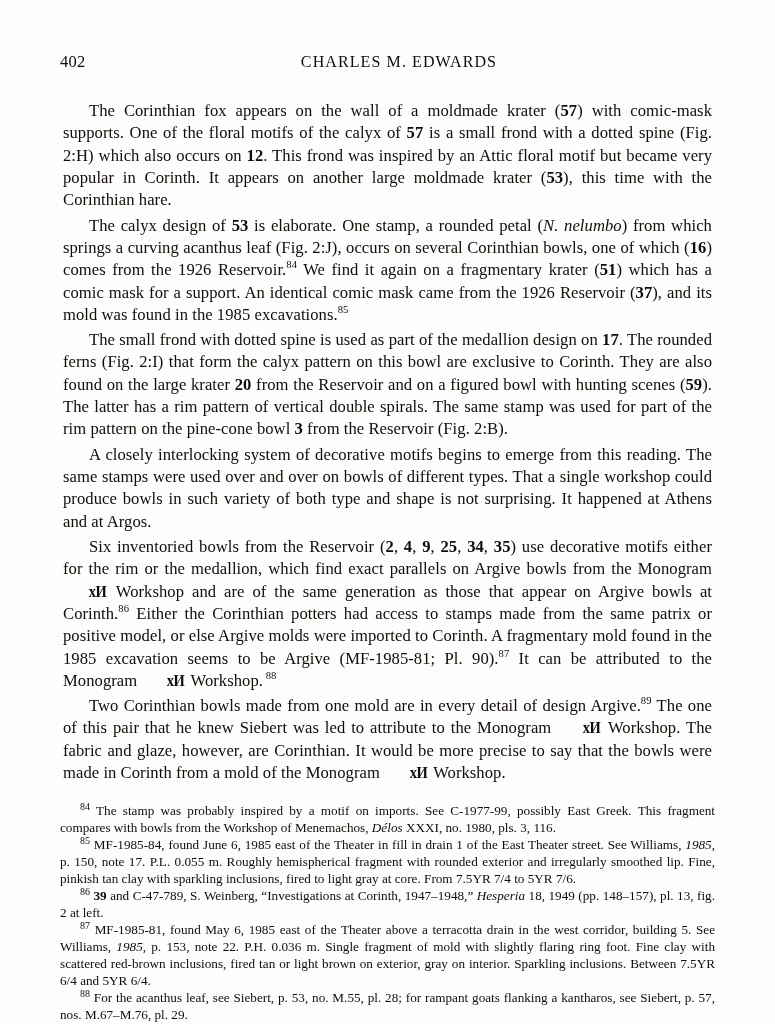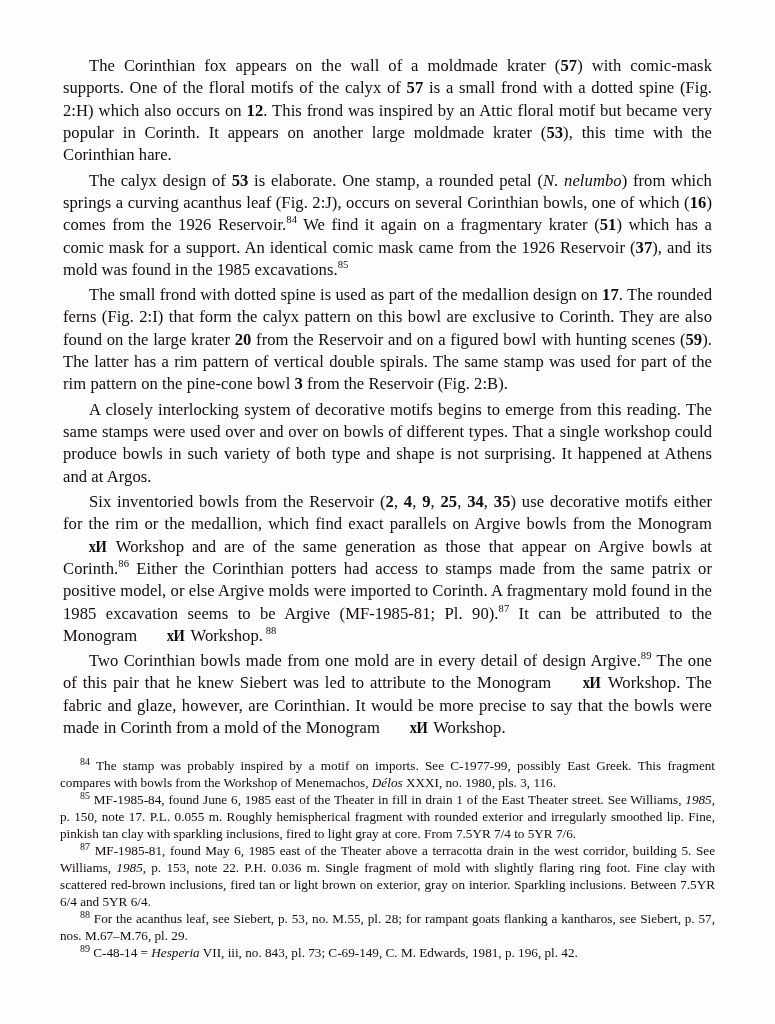--- a/index.html
+++ b/index.html
@@ -89,32 +89,37 @@
     vertical-align: super;
     line-height: 0;
   }
 </style>
 </head>
 <body>
 
 <div class="page">
   <div class="content">
 
+    <div class="header-row">
+      <div class="folio">402</div>
+      <div class="running-head">CHARLES M. EDWARDS</div>
+    </div>
 
     <div class="body-text">
       <p>The Corinthian fox appears on the wall of a moldmade krater (<b>57</b>) with comic-mask supports. One of the floral motifs of the calyx of <b>57</b> is a small frond with a dotted spine (Fig. 2:H) which also occurs on <b>12</b>. This frond was inspired by an Attic floral motif but became very popular in Corinth. It appears on another large moldmade krater (<b>53</b>), this time with the Corinthian hare.</p>
       <p>The calyx design of <b>53</b> is elaborate. One stamp, a rounded petal (<i>N. nelumbo</i>) from which springs a curving acanthus leaf (Fig. 2:J), occurs on several Corinthian bowls, one of which (<b>16</b>) comes from the 1926 Reservoir.<sup>84</sup> We find it again on a fragmentary krater (<b>51</b>) which has a comic mask for a support. An identical comic mask came from the 1926 Reservoir (<b>37</b>), and its mold was found in the 1985 excavations.<sup>85</sup></p>
       <p>The small frond with dotted spine is used as part of the medallion design on <b>17</b>. The rounded ferns (Fig. 2:I) that form the calyx pattern on this bowl are exclusive to Corinth. They are also found on the large krater <b>20</b> from the Reservoir and on a figured bowl with hunting scenes (<b>59</b>). The latter has a rim pattern of vertical double spirals. The same stamp was used for part of the rim pattern on the pine-cone bowl <b>3</b> from the Reservoir (Fig. 2:B).</p>
       <p>A closely interlocking system of decorative motifs begins to emerge from this reading. The same stamps were used over and over on bowls of different types. That a single workshop could produce bowls in such variety of both type and shape is not surprising. It happened at Athens and at Argos.</p>
       <p>Six inventoried bowls from the Reservoir (<b>2</b>, <b>4</b>, <b>9</b>, <b>25</b>, <b>34</b>, <b>35</b>) use decorative motifs either for the rim or the medallion, which find exact parallels on Argive bowls from the Monogram <span class="mono-sym">xИ</span> Workshop and are of the same generation as those that appear on Argive bowls at Corinth.<sup>86</sup> Either the Corinthian potters had access to stamps made from the same patrix or positive model, or else Argive molds were imported to Corinth. A fragmentary mold found in the 1985 excavation seems to be Argive (MF-1985-81; Pl. 90).<sup>87</sup> It can be attributed to the Monogram <span class="mono-sym">xИ</span> Workshop.<sup> 88</sup></p>
       <p>Two Corinthian bowls made from one mold are in every detail of design Argive.<sup>89</sup> The one of this pair that he knew Siebert was led to attribute to the Monogram <span class="mono-sym">xИ</span> Workshop. The fabric and glaze, however, are Corinthian. It would be more precise to say that the bowls were made in Corinth from a mold of the Monogram <span class="mono-sym">xИ</span> Workshop.</p>
     </div>
 
     <div class="notes">
       <p><span class="nref">84</span> The stamp was probably inspired by a motif on imports. See C-1977-99, possibly East Greek. This fragment compares with bowls from the Workshop of Menemachos, <i>Délos</i> XXXI, no. 1980, pls. 3, 116.</p>
       <p><span class="nref">85</span> MF-1985-84, found June 6, 1985 east of the Theater in fill in drain 1 of the East Theater street. See Williams, <i>1985</i>, p. 150, note 17. P.L. 0.055 m. Roughly hemispherical fragment with rounded exterior and irregularly smoothed lip. Fine, pinkish tan clay with sparkling inclusions, fired to light gray at core. From 7.5YR 7/4 to 5YR 7/6.</p>
+      <p><span class="nref">86</span> <b>39</b> and C-47-789, S. Weinberg, “Investigations at Corinth, 1947–1948,” <i>Hesperia</i> 18, 1949 (pp. 148–157), pl. 13, fig. 2 at left.</p>
       <p><span class="nref">87</span> MF-1985-81, found May 6, 1985 east of the Theater above a terracotta drain in the west corridor, building 5. See Williams, <i>1985</i>, p. 153, note 22. P.H. 0.036 m. Single fragment of mold with slightly flaring ring foot. Fine clay with scattered red-brown inclusions, fired tan or light brown on exterior, gray on interior. Sparkling inclusions. Between 7.5YR 6/4 and 5YR 6/4.</p>
       <p><span class="nref">88</span> For the acanthus leaf, see Siebert, p. 53, no. M.55, pl. 28; for rampant goats flanking a kantharos, see Siebert, p. 57, nos. M.67–M.76, pl. 29.</p>
       <p><span class="nref">89</span> C-48-14 = <i>Hesperia</i> VII, iii, no. 843, pl. 73; C-69-149, C. M. Edwards, 1981, p. 196, pl. 42.</p>
     </div>
 
   </div>
 </div>
 
 </body></html>

